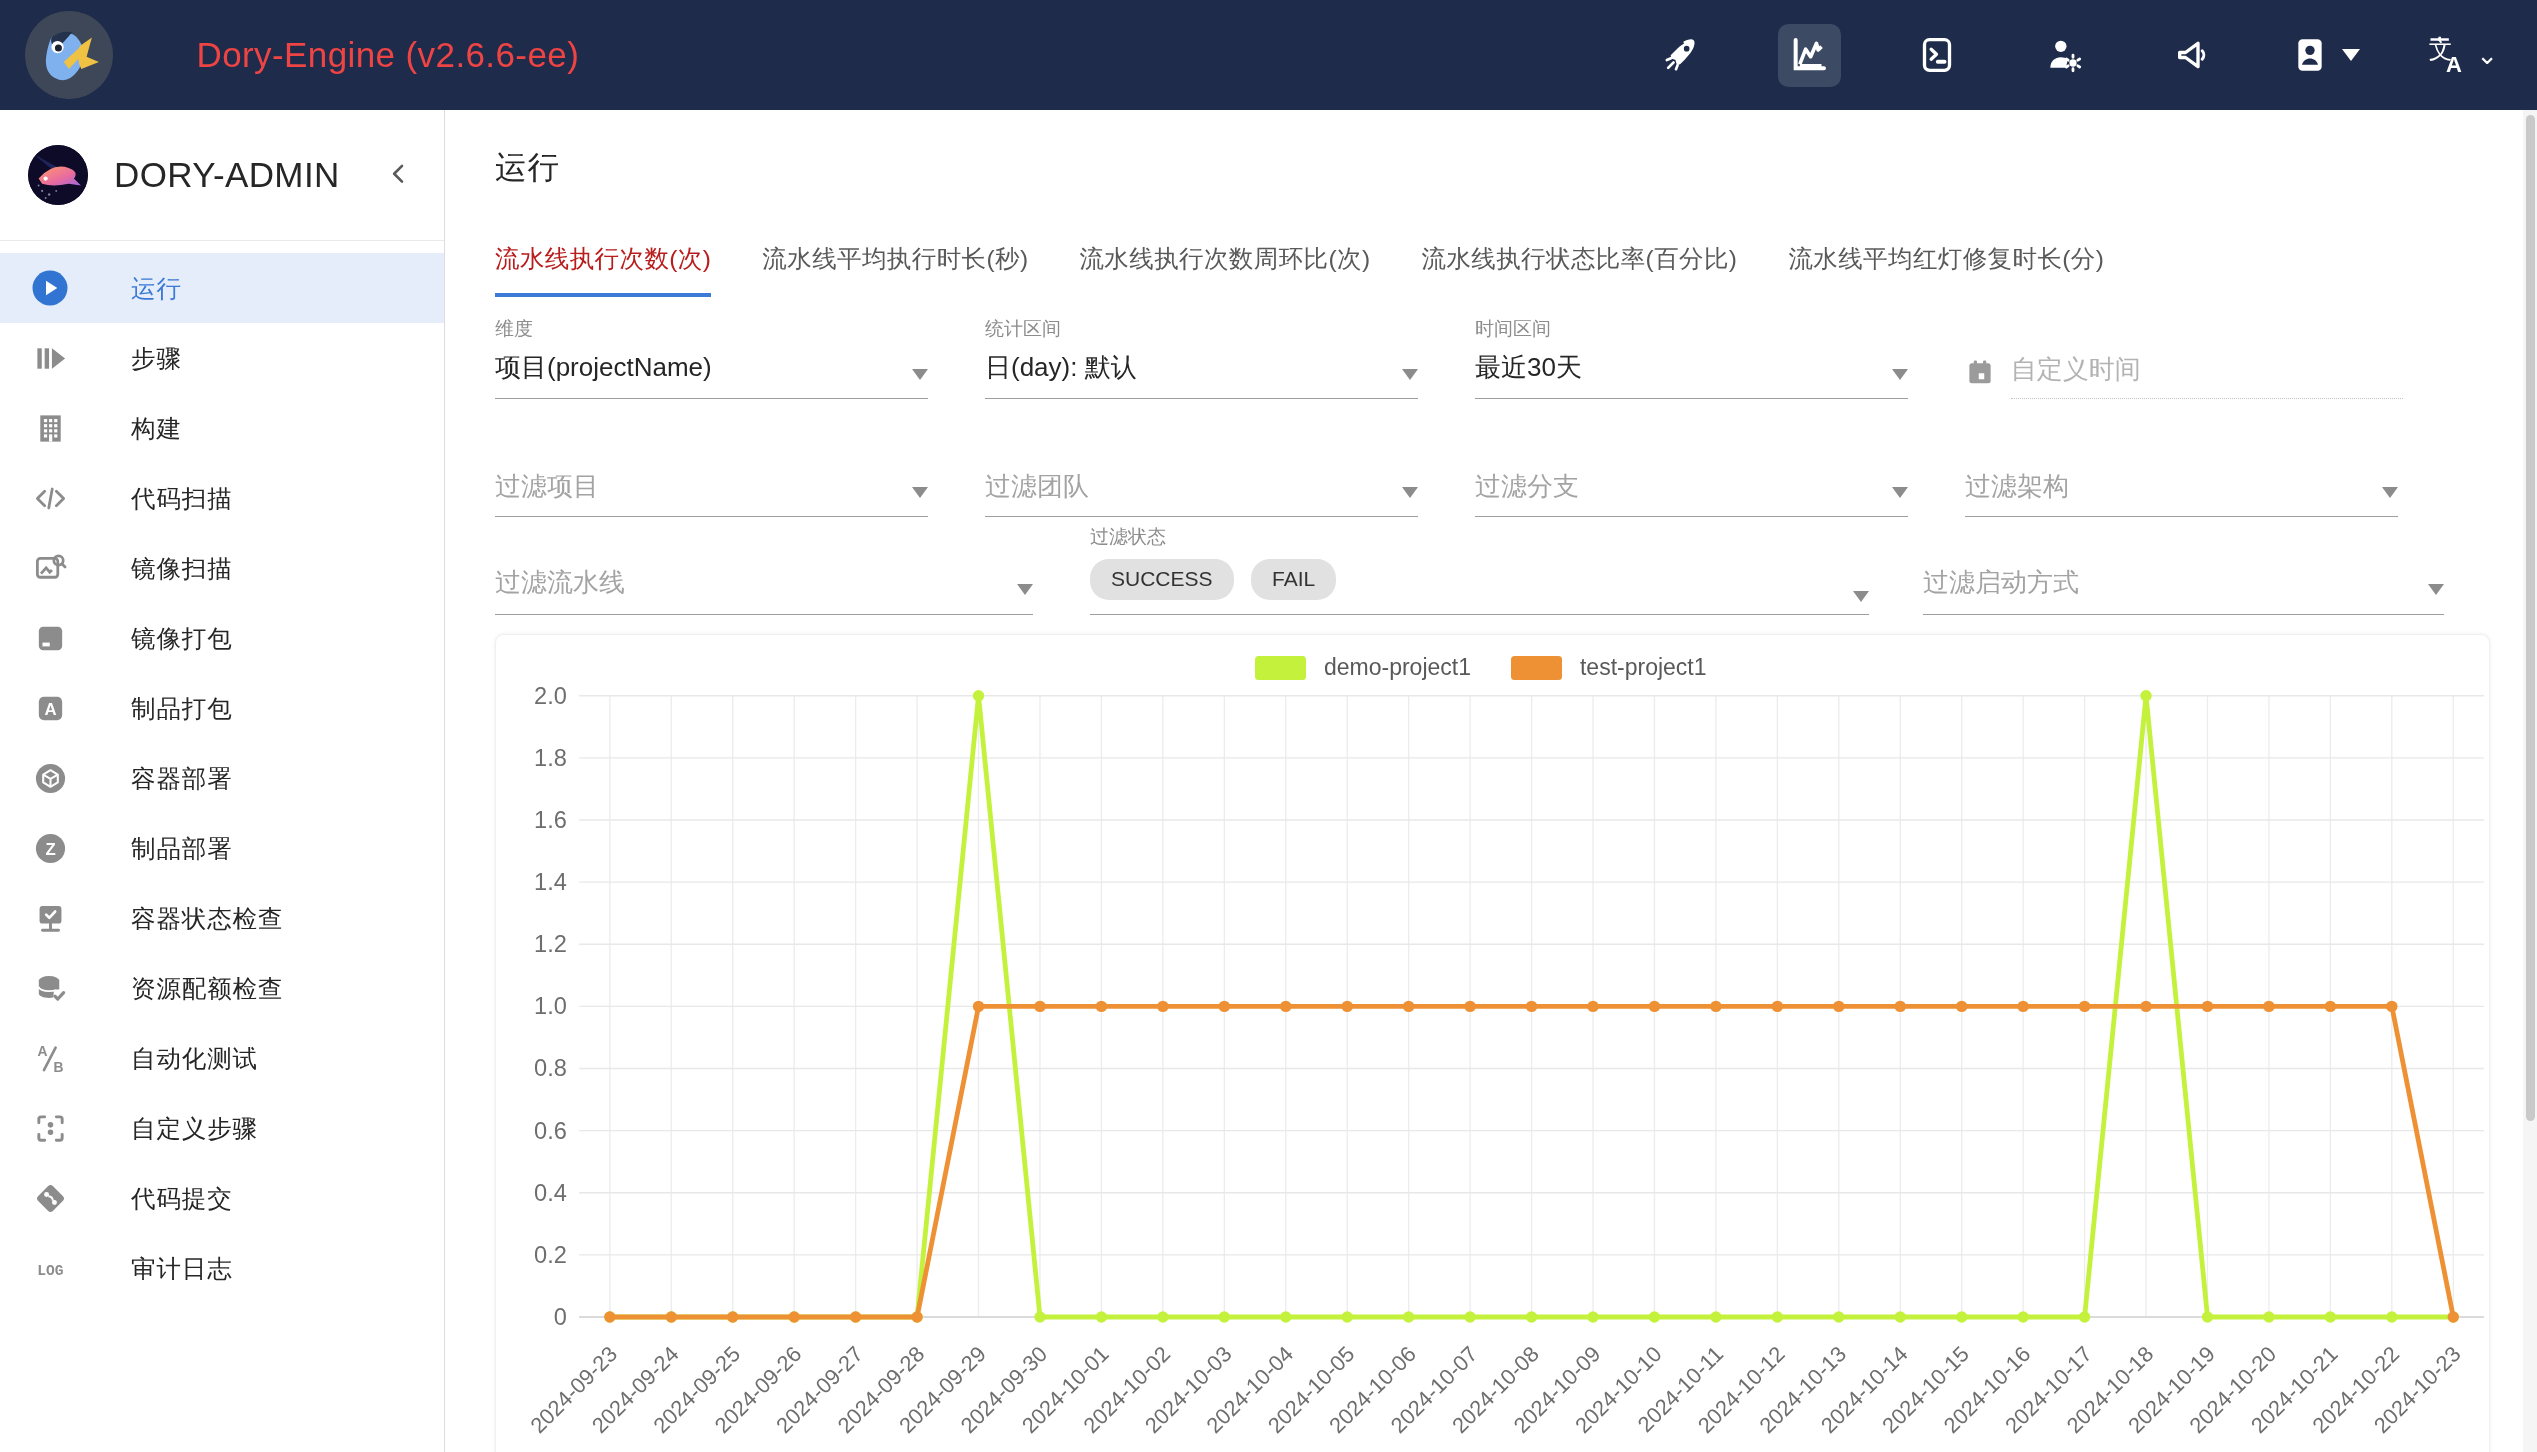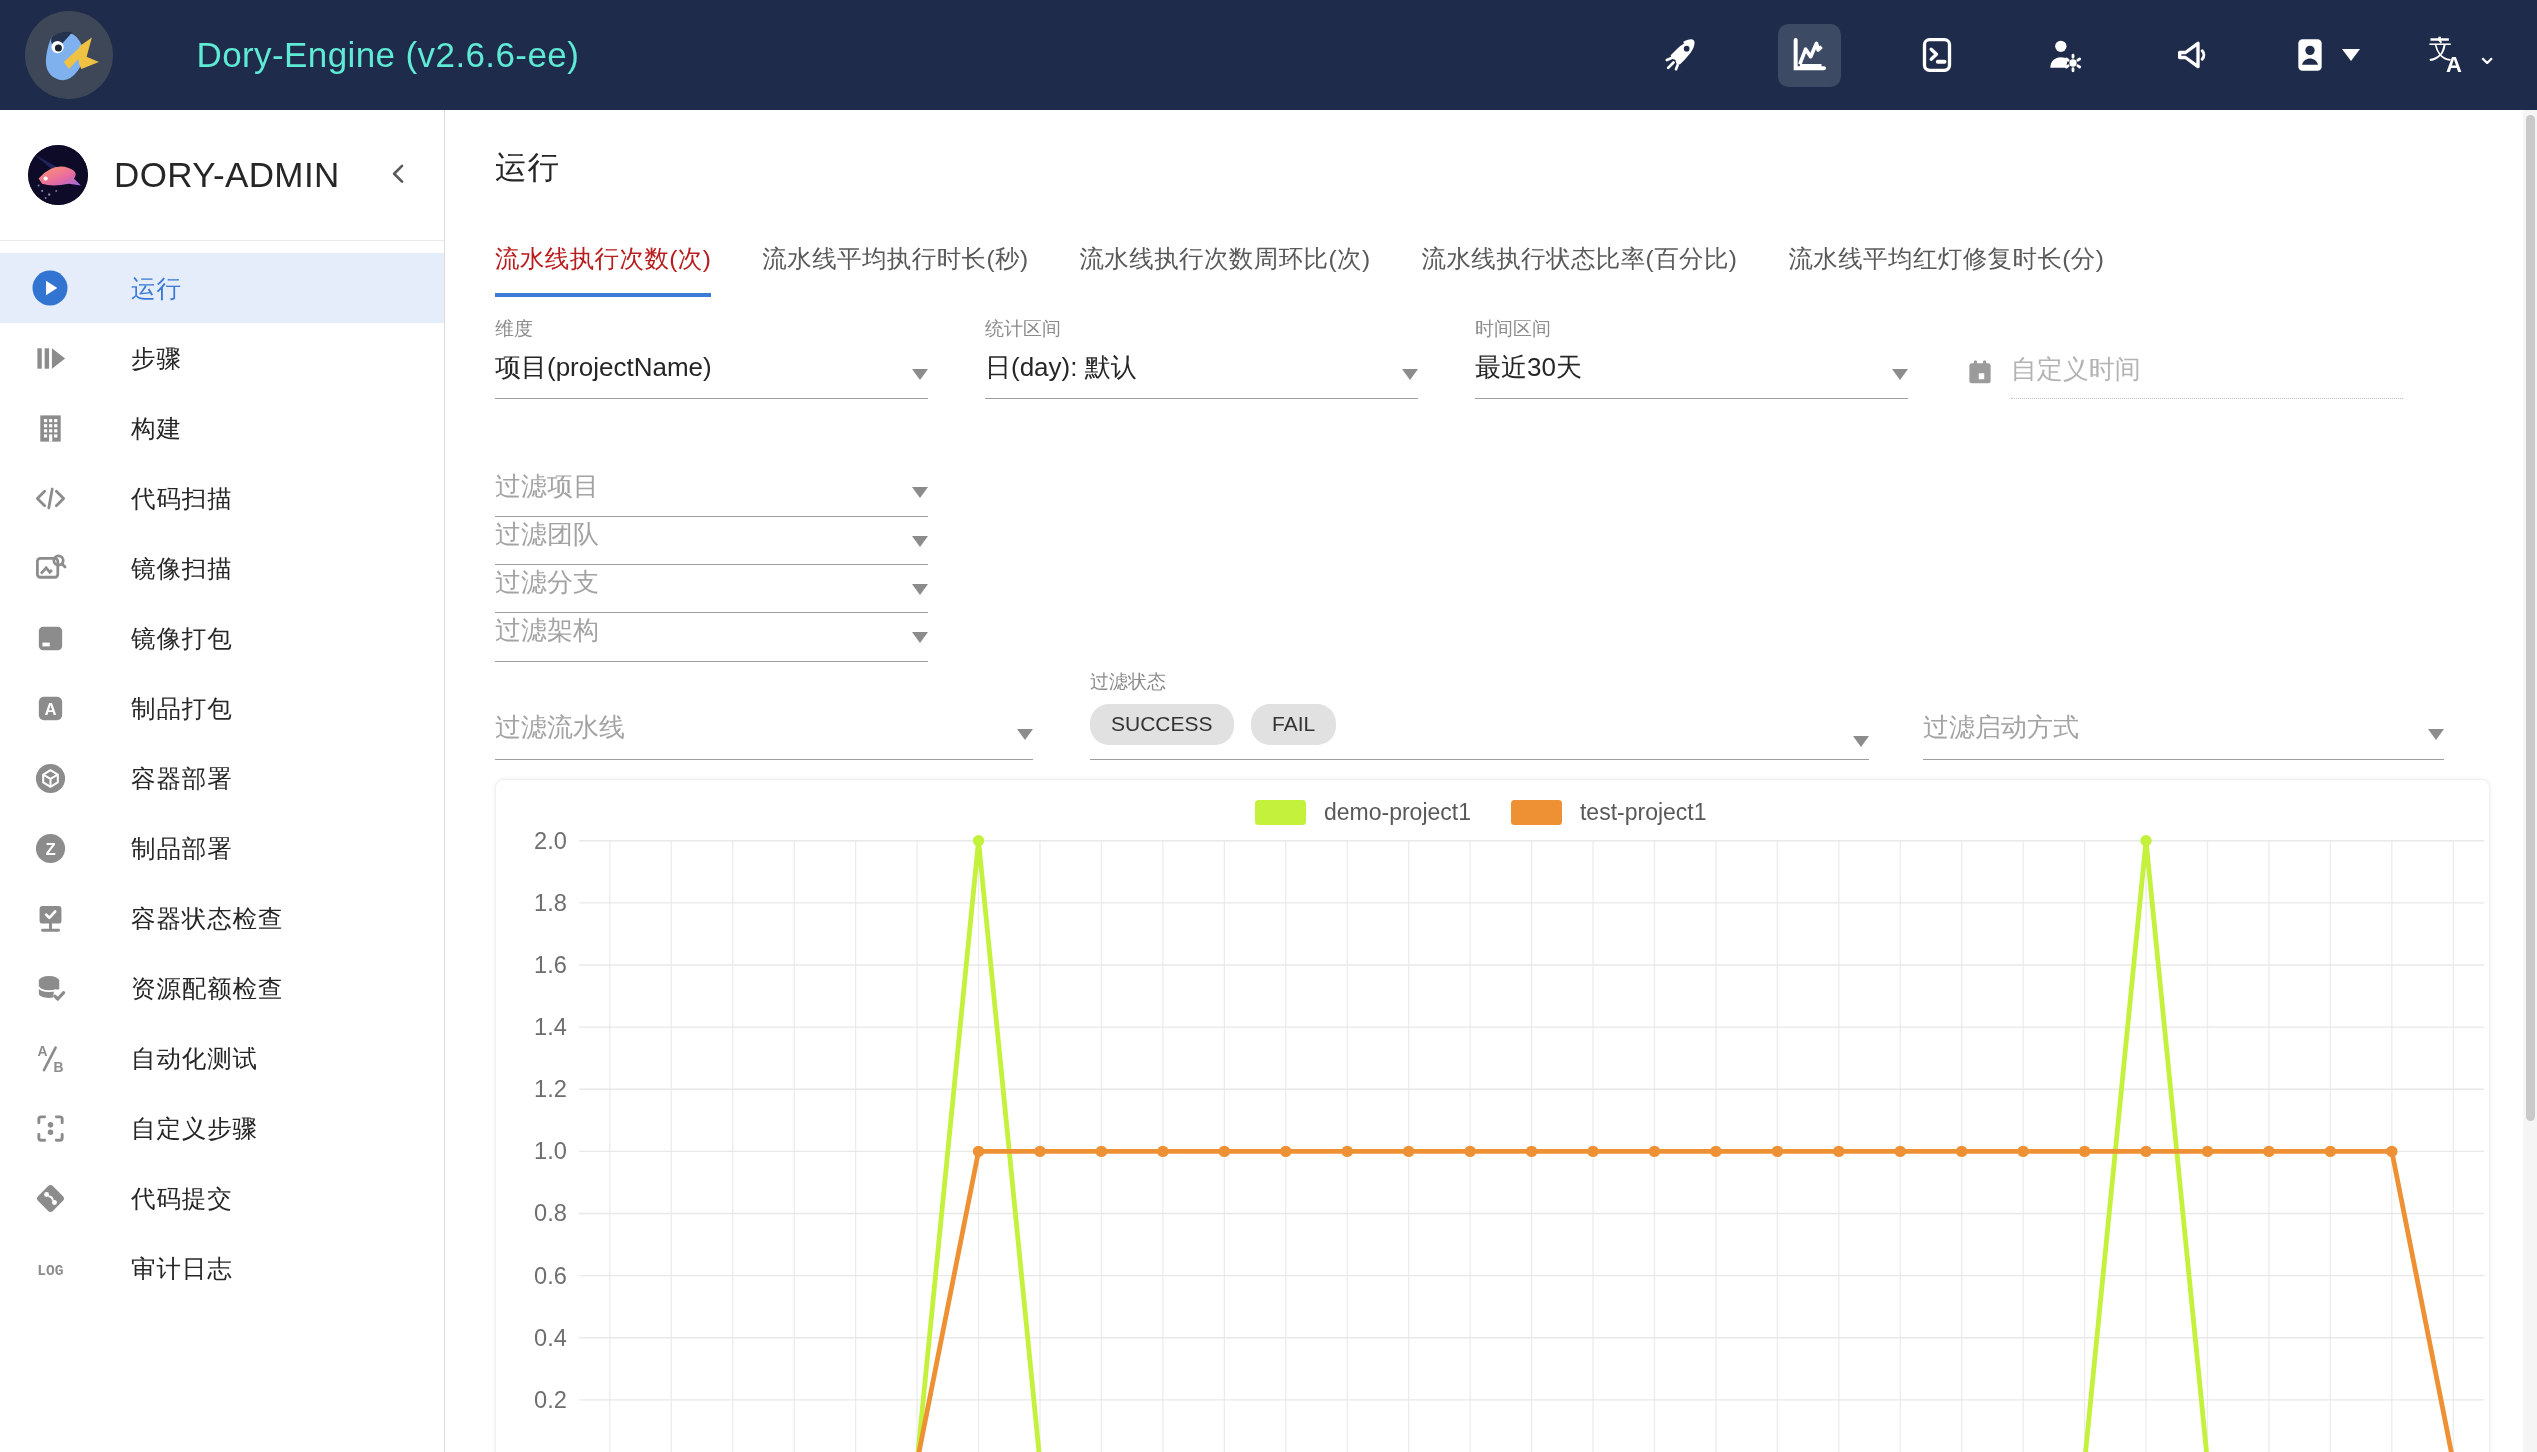--- a/index.html
+++ b/index.html
@@ -4,21 +4,21 @@
 <style>
   * { margin:0; padding:0; box-sizing:border-box; }
   html,body { width:2538px; height:1453px; overflow:hidden; background:#fff;
               font-family:"Liberation Sans","DejaVu Sans",sans-serif; }
 
   
   .header { position:absolute; left:0; top:0; width:2538px; height:110px;
             background:#1e2b4a; display:flex; align-items:center; padding:0 40px 0 24.5px; z-index:5;}
   .logo-wrap { width:88px; height:88px; border-radius:50%; background:#3e4758;
                display:flex; align-items:center; justify-content:center; overflow:hidden;}
-  .app-title { color:#5eead4; font-size:35px; margin-left:84px; letter-spacing:0.4px; }
+  .app-title { color:#ef4444; font-size:35px; margin-left:84px; letter-spacing:0.4px; }
   .hdr-icons { margin-left:auto; display:flex; align-items:center; gap:65px; }
   .hdr-btn { width:63px; height:63px; display:flex; align-items:center; justify-content:center;
              border-radius:10.5px; }
   .hdr-btn.active { background:#3d4a63; }
   .hdr-btn svg { display:block; }
   .caret-down { width:0; height:0; border-left:9.6px solid transparent; border-right:9.6px solid transparent;
                 border-top:12.3px solid #fff; margin-left:12.3px; }
   .chev-small { color:#fff; font-size:26px; margin-left:7px; }
 
   
@@ -42,21 +42,21 @@
   .main { position:absolute; left:445px; top:110px; width:2080px; height:1342px; padding:0 0 0 50px; }
   .page-title { font-size:31.5px; color:#262626; font-weight:500; margin-top:37px; letter-spacing:0.9px;}
   .tabs { display:flex; gap:51px; margin-top:53px; }
   .tab { font-size:24.5px; color:#595959; padding-bottom:17.5px; border-bottom:4.4px solid transparent;
          cursor:pointer; letter-spacing:0.4px;}
   .tab.active { color:#b91c1c; border-bottom-color:#3b7ad6; }
 
   
   .f-row { display:flex; }
   .row1 { margin-top:19px; }
-  .row2 { margin-top:70px;flex-direction:column; }
+  .row2 { margin-top:70px; }
   .row3 { margin-top:7px; align-items:flex-end; }
   .field { width:433px; margin-right:57px; }
   .field .f-label { font-size:19px; color:#8c8c8c; margin-bottom:8.8px; }
   .val-row { display:flex; align-items:flex-end; border-bottom:1.8px solid #9e9e9e; padding-bottom:12.3px; }
   .f-value { font-size:26px; color:#262626; flex:1; white-space:nowrap;}
   .f-value.ph { color:#a3a3a3; }
   .dd-arrow { width:0; height:0; border-left:8.8px solid transparent; border-right:8.8px solid transparent;
               border-top:11.4px solid #8c8c8c; margin-bottom:5.3px; }
   .custom-time { width:438px; display:flex; align-items:flex-end; margin-right:0;}
   .cal-ico { margin:0 15.8px 8.8px 0; }

